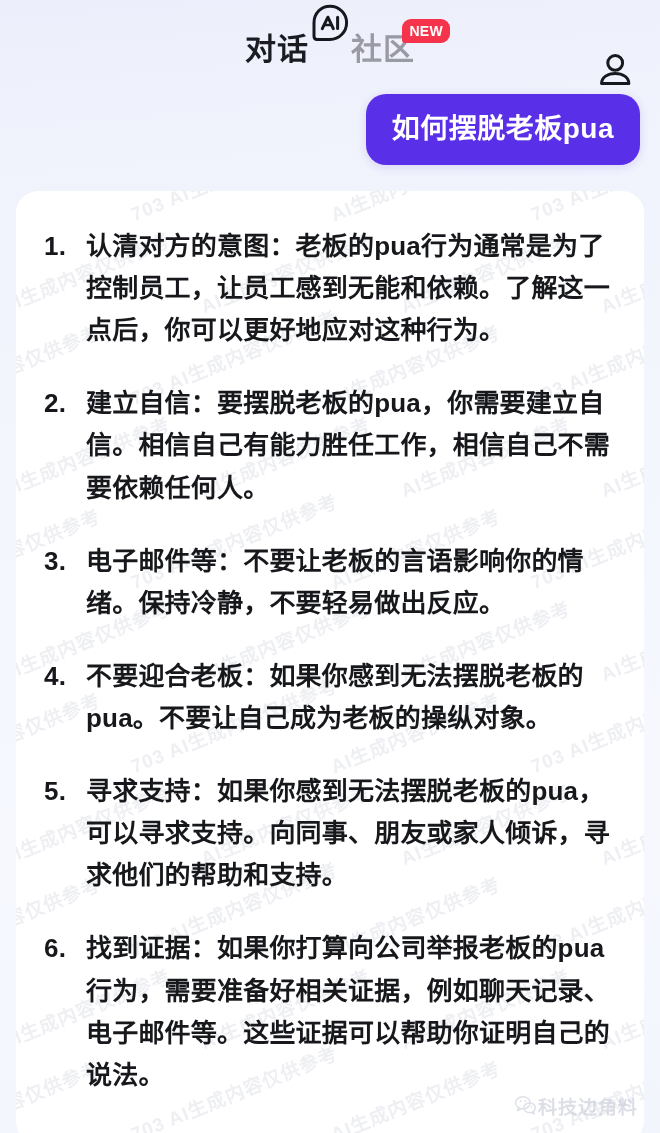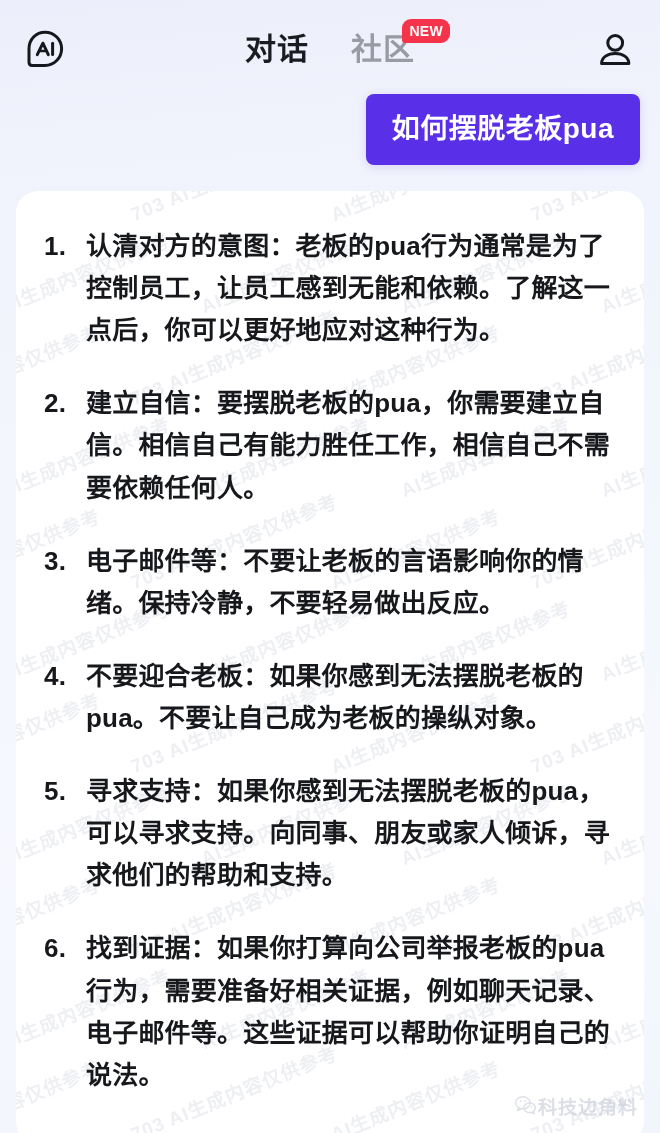--- a/index.html
+++ b/index.html
@@ -34,20 +34,21 @@
     overflow: hidden;
   }
 
   
   .header {
     position: relative;
     height: 98px;
     display: flex;
     align-items: center;
     padding: 0 22px;
+    flex-direction: column;
   }
 
   .logo {
     width: 46px;
     height: 46px;
     display: flex;
     align-items: center;
     justify-content: center;
     flex: 0 0 auto;
   }
@@ -114,21 +115,21 @@
     margin-top: -4px;
   }
 
   .user-bubble {
     background: #5a2fe8;
     color: #ffffff;
     font-size: 28px;
     font-weight: bold;
     line-height: 1;
     padding: 21px 26px 22px 26px;
-    border-radius: 8px;
+    border-radius: 20px;
     letter-spacing: 0.5px;
     white-space: nowrap;
     box-shadow: 0 2px 10px rgba(90,47,232,0.16);
   }
 
   
   .answer-card {
     position: relative;
     margin-top: 26px;
     margin-left: -4px;

